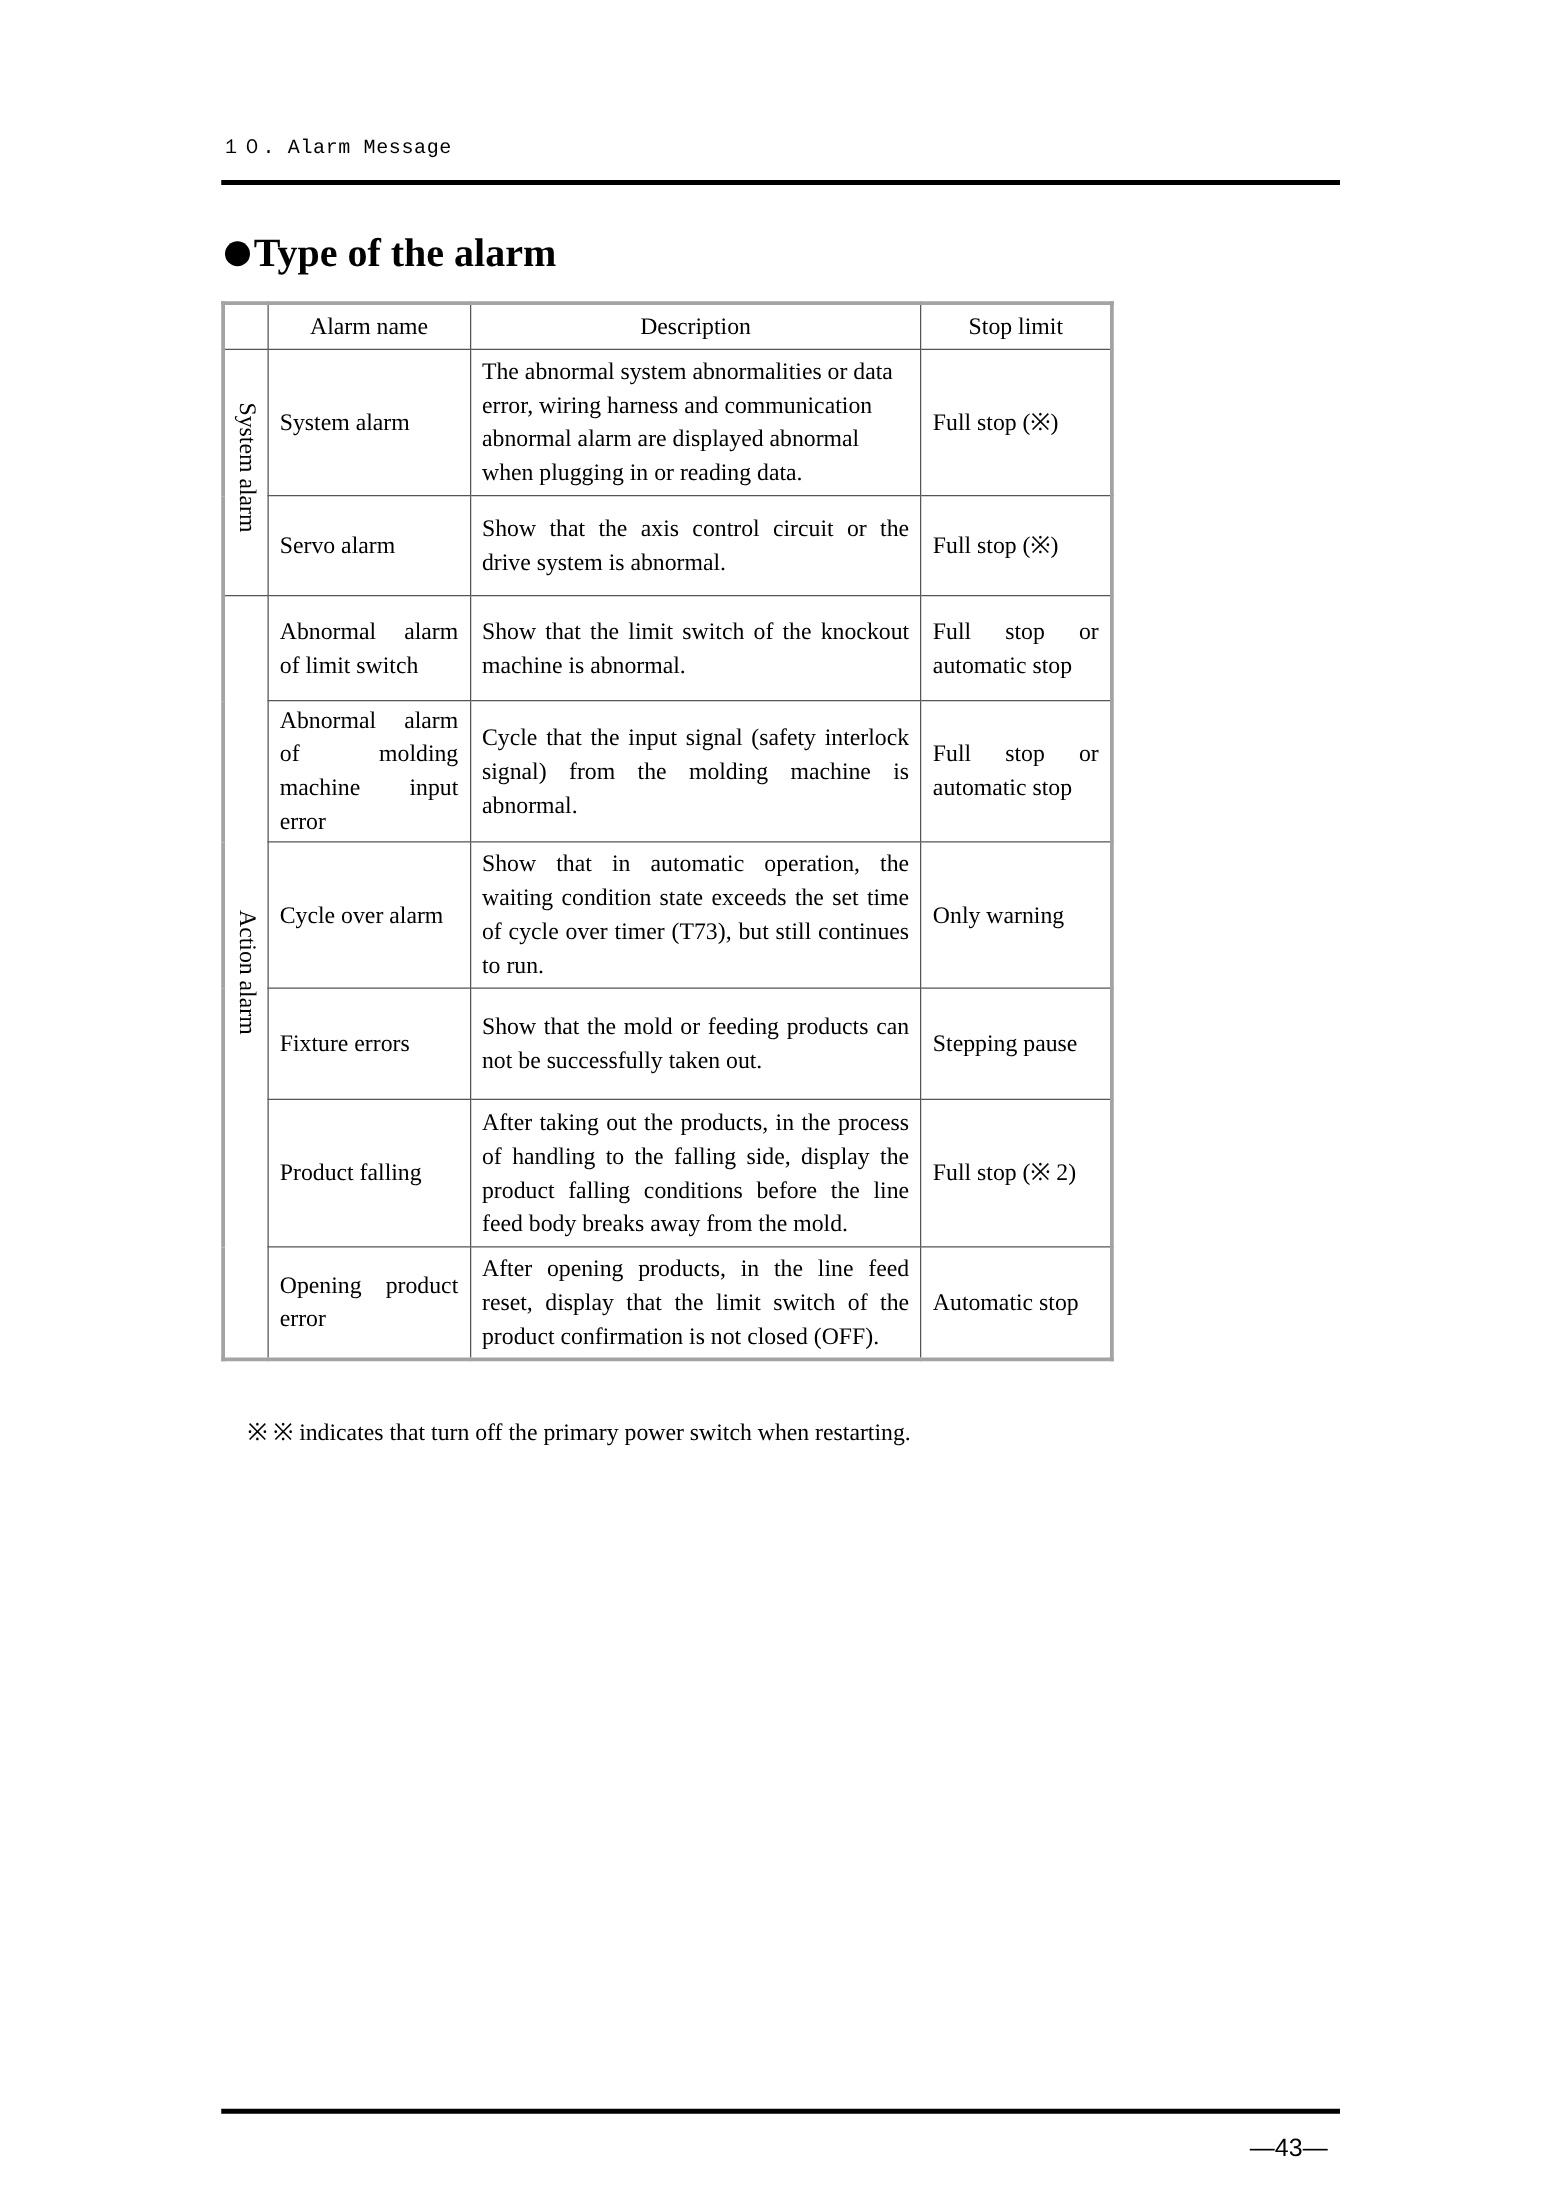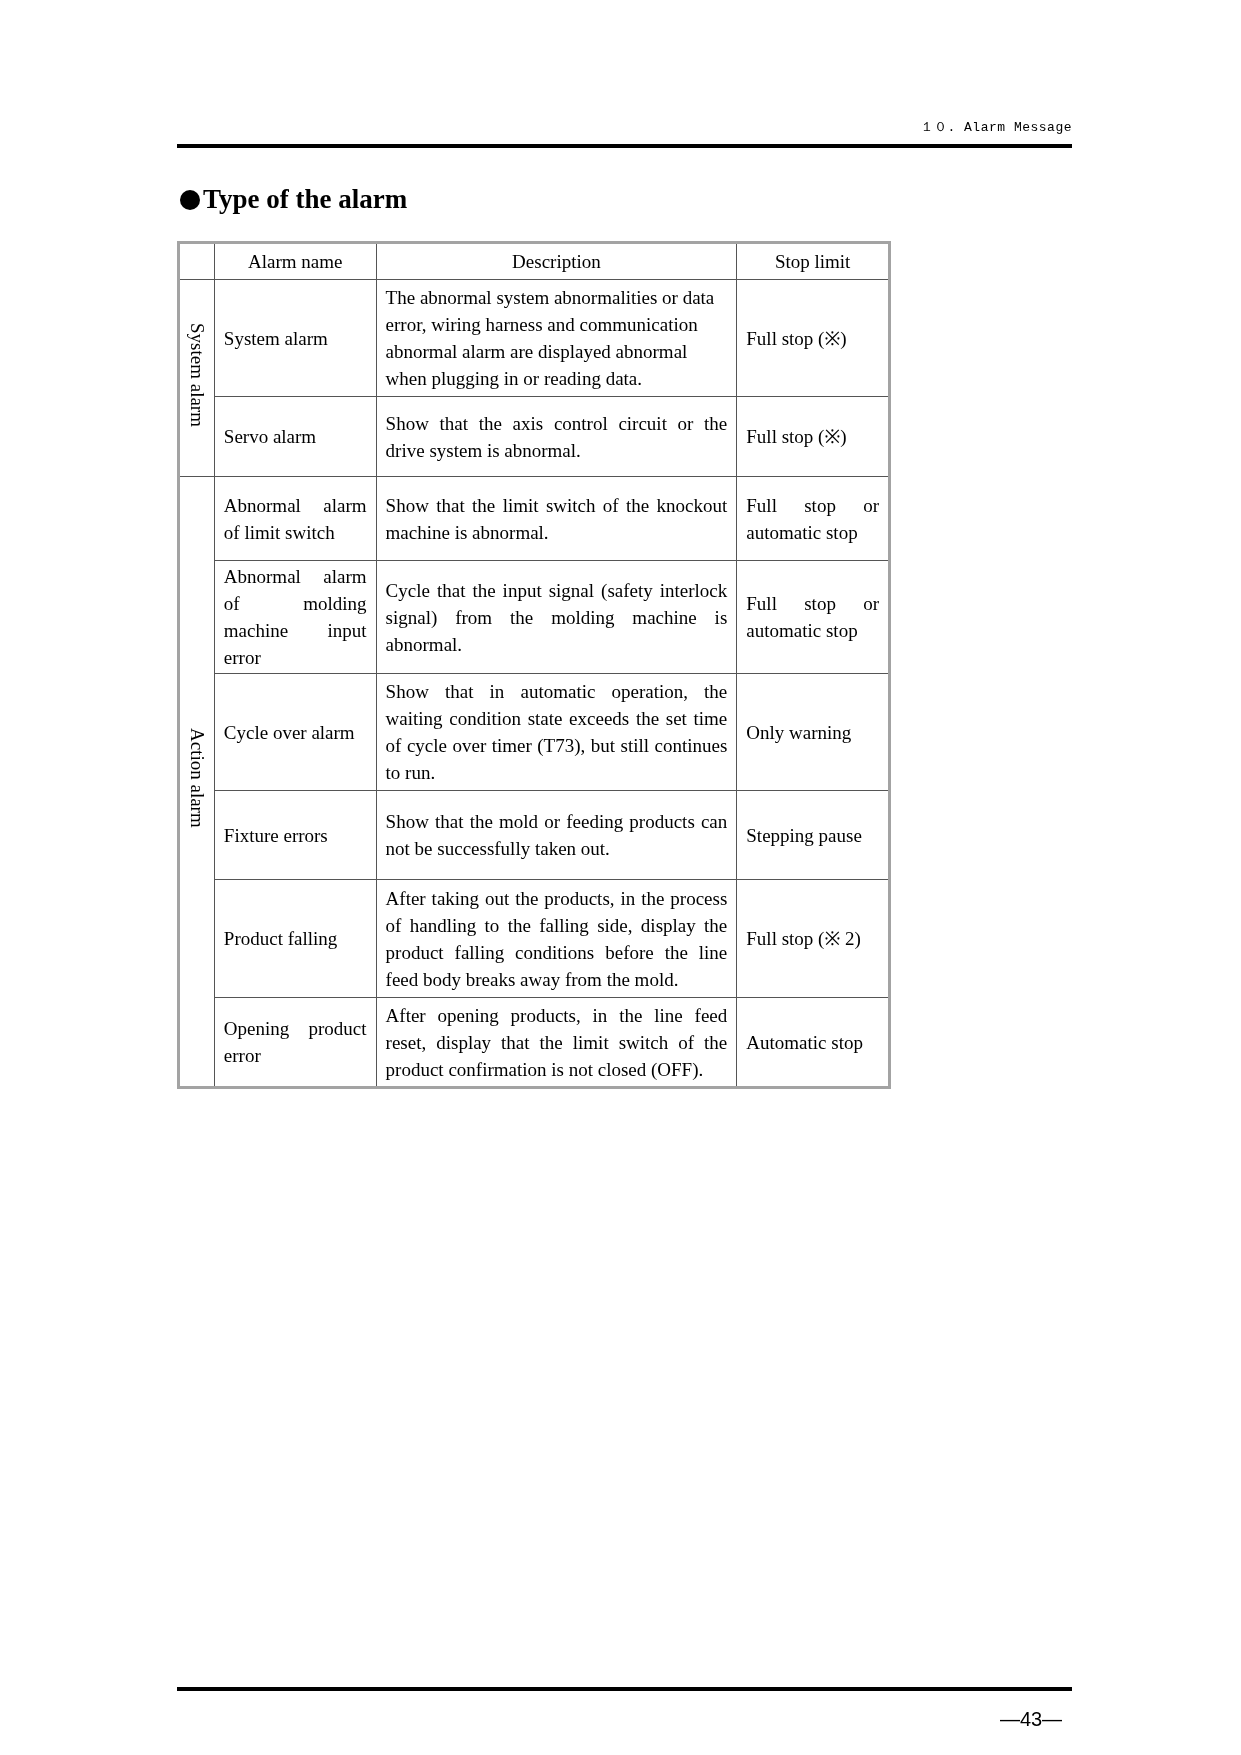--- a/index.html
+++ b/index.html
@@ -1,30 +1,30 @@
 <!DOCTYPE html>
 <html><head>
   <meta charset="utf-8">
   <style>
     * { box-sizing: border-box; margin: 0; padding: 0; }
     html, body { width: 1241px; height: 1755px; background: #ffffff; }
     body { position: relative; font-family: "Liberation Serif", serif; color: #000; }
 
     .running-header {
-      position: absolute; left: 177px; top: 118px; width: 895px;
-      text-align: right; font-family: "Liberation Mono", monospace;
-      font-size: 13px; letter-spacing: 0.5px;
+      position: absolute; left: 177px; top: 107px; width: 895px;
+      text-align: left; font-family: "Liberation Mono", monospace;
+      font-size: 16px; letter-spacing: 0.5px;
     }
     .header-rule {
       position: absolute; left: 177px; top: 144px; width: 895px; height: 4px; background: #000;
     }
 
     .section-title {
       position: absolute; left: 180px; top: 184px;
-      font-family: "Liberation Serif", serif; font-weight: bold; font-size: 27px;
+      font-family: "Liberation Serif", serif; font-weight: bold; font-size: 32px;
       display: flex; align-items: center;
     }
     .bullet {
       display: inline-block; width: 20px; height: 20px; border-radius: 50%;
       background: #000; margin-right: 3px;
     }
 
     table.alarm-table {
       position: absolute; left: 177px; top: 241px; width: 714px;
       border-collapse: collapse; border: 3px solid #a3a3a3;
@@ -181,16 +181,17 @@
           <div class="cell-text">After opening products, in the line feed reset, display that the limit switch of the product confirmation is not closed (OFF).</div>
         </td>
       <td>
           <div class="cell-text">Automatic stop</div>
         </td>
     </tr>
   </tbody>
 </table>
 
 <div class="notes">
+  <p>※  ※  indicates that turn off the primary power switch when restarting.</p>
 </div>
 
 <div class="footer-rule"></div>
 <div class="page-number">—43—</div>
 
 </body></html>

